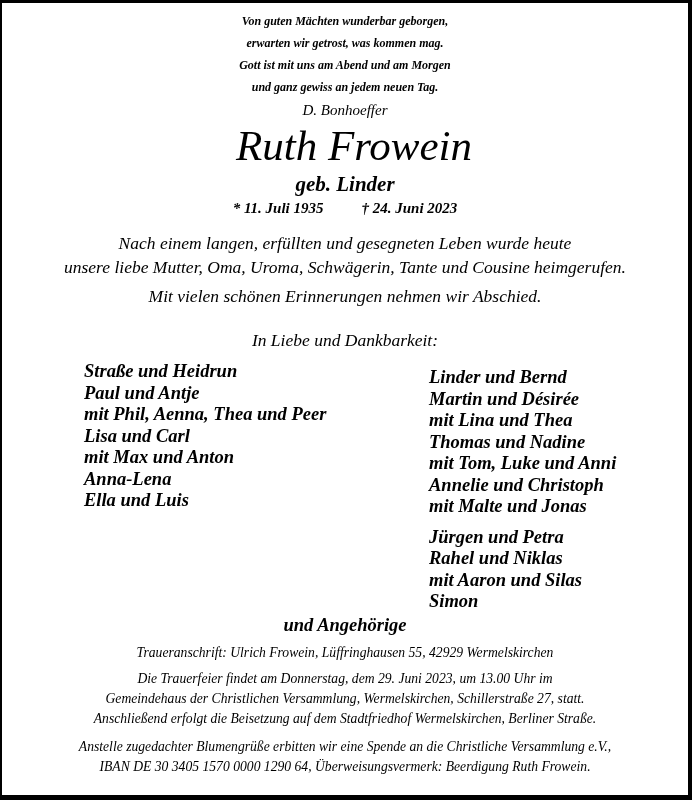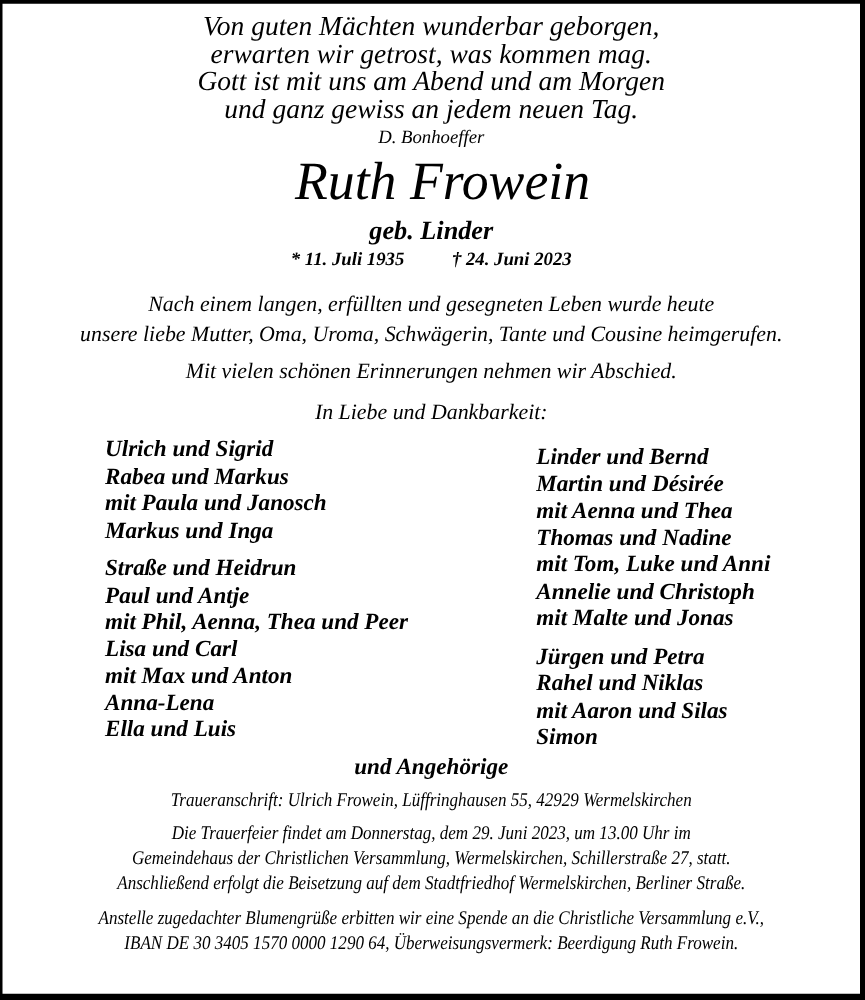--- a/index.html
+++ b/index.html
@@ -12,29 +12,29 @@
     background: #ffffff;
     color: #000000;
     border-style: solid;
     border-color: #000000;
     border-width: 3px 4px 5px 2px;
     font-family: "Liberation Serif", serif;
     font-style: italic;
     text-align: center;
     overflow: hidden;
   }
-  .quote { padding-top: 7px; font-size: 22px; line-height: 22px; font-weight: normal; }
+  .quote { padding-top: 7px; font-size: 12px; line-height: 22px; font-weight: bold; }
   .attribution { margin-top: 3px; font-size: 15px; line-height: 18px; }
   .deceased-name { margin: 4px 0 0 0; font-size: 43px; line-height: 46px; font-weight: normal; font-style: italic; padding-left: 18px; }
   .maiden { margin-top: 5px; font-size: 21px; line-height: 20px; font-weight: bold; }
   .dates { margin-top: 2px; font-size: 15px; line-height: 24px; font-weight: bold; }
   .dates .birth { margin-right: 38px; }
   .announcement { margin-top: 11px; font-size: 17.5px; line-height: 24px; }
   .farewell { margin-top: 5px; font-size: 17.5px; line-height: 24px; }
-  .dedication { margin-top: 9px; font-size: 17.5px; line-height: 24px; }
+  .dedication { margin-top: 20px; font-size: 17.5px; line-height: 24px; }
   .columns {
     display: flex;
     text-align: left;
     padding-left: 82px;
     margin-top: 9px;
     font-size: 18.5px;
     line-height: 21.5px;
     font-weight: bold;
   }
   .col-left { width: 345px; flex: none; }
@@ -74,40 +74,34 @@
       <div class="announcement-line">unsere liebe Mutter, Oma, Uroma, Schwägerin, Tante und Cousine heimgerufen.</div>
     </div>
 
   <div class="farewell">Mit vielen schönen Erinnerungen nehmen wir Abschied.</div>
 
   <div class="dedication">In Liebe und Dankbarkeit:</div>
 
   <div class="columns">
     <div class="col-left">
       <div class="group">
-          <div class="mourner-line">Ulrich und Sigrid</div>
-          <div class="mourner-line">Rabea und Markus</div>
-          <div class="mourner-line">mit Paula und Janosch</div>
-          <div class="mourner-line">Markus und Inga</div>
-        </div>
-      <div class="group">
           <div class="mourner-line">Straße und Heidrun</div>
           <div class="mourner-line">Paul und Antje</div>
           <div class="mourner-line">mit Phil, Aenna, Thea und Peer</div>
           <div class="mourner-line">Lisa und Carl</div>
           <div class="mourner-line">mit Max und Anton</div>
           <div class="mourner-line">Anna-Lena</div>
           <div class="mourner-line">Ella und Luis</div>
         </div>
     </div>
     <div class="col-right">
       <div class="group">
           <div class="mourner-line">Linder und Bernd</div>
           <div class="mourner-line">Martin und Désirée</div>
-          <div class="mourner-line">mit Aenna und Thea</div>
+          <div class="mourner-line">mit Lina und Thea</div>
           <div class="mourner-line">Thomas und Nadine</div>
           <div class="mourner-line">mit Tom, Luke und Anni</div>
           <div class="mourner-line">Annelie und Christoph</div>
           <div class="mourner-line">mit Malte und Jonas</div>
         </div>
       <div class="group">
           <div class="mourner-line">Jürgen und Petra</div>
           <div class="mourner-line">Rahel und Niklas</div>
           <div class="mourner-line">mit Aaron und Silas</div>
           <div class="mourner-line">Simon</div>

